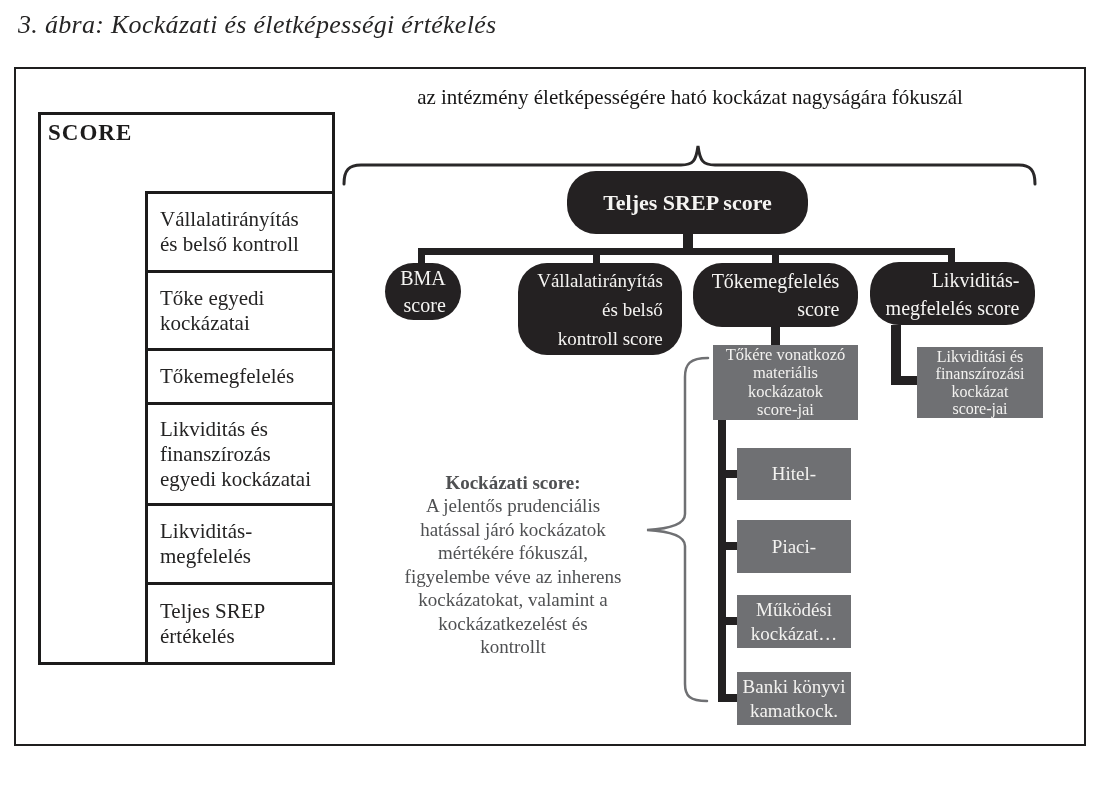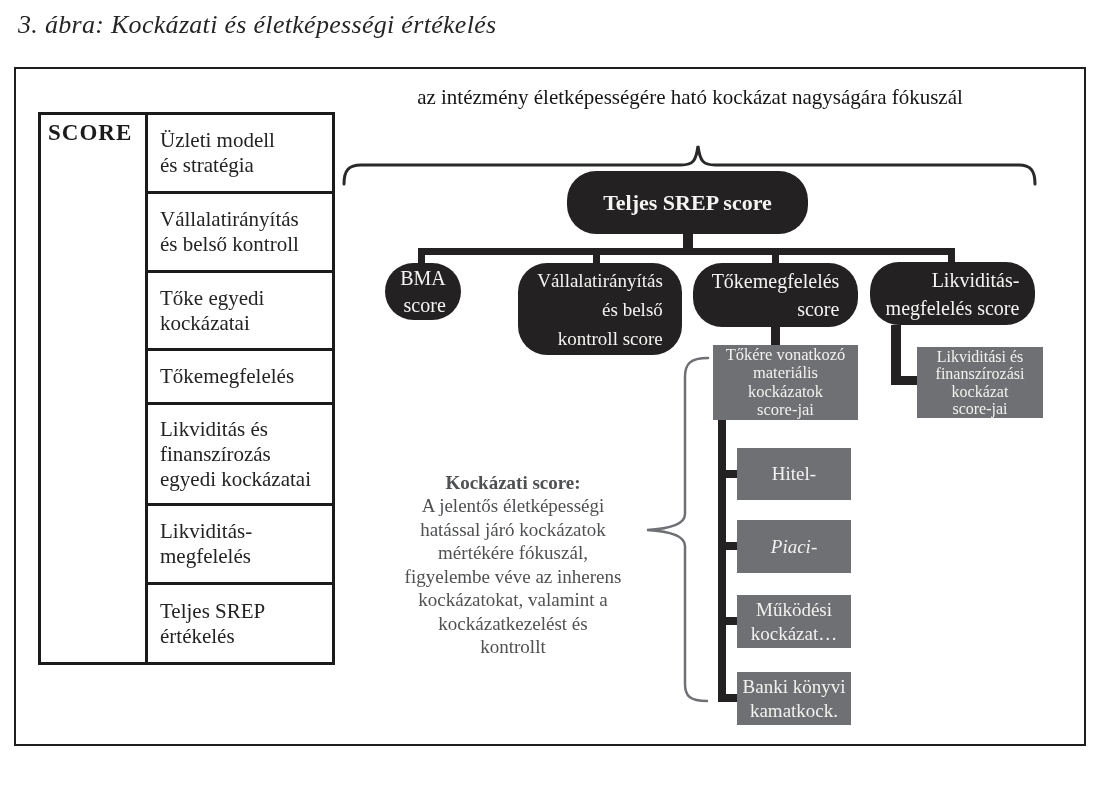--- a/index.html
+++ b/index.html
@@ -59,21 +59,21 @@
   
   .gray-box{
     position:absolute;background:var(--box-gray);color:#f3f2f0;
     display:flex;align-items:center;justify-content:center;text-align:center;
     white-space:pre-line;
   }
   .capital-risks{left:713px;top:345px;width:145px;height:75px;font-size:16.5px;line-height:18.5px;font-family:Liberation Serif, serif;}
   .liquidity-risks{left:917px;top:347px;width:126px;height:71px;font-size:16px;line-height:17.5px;}
   .risk-item{left:737px;width:114px;font-size:19px;line-height:24px;}
   .risk-0{top:448px;height:52px;}
-  .risk-1{top:520px;height:53px;font-style:italic;}
+  .risk-1{top:520px;height:53px;}
   .risk-2{top:595px;height:53px;}
   .risk-3{top:672px;height:53px;}
   
   .risk-score{
     position:absolute;left:358px;top:471px;width:310px;text-align:center;color:var(--risk-text-gray);
   }
   .risk-score-heading{font-weight:bold;font-size:19px;line-height:23px;}
   .risk-score-desc{font-size:19px;line-height:23.5px;white-space:pre-line;}
   svg.overlay{position:absolute;left:0;top:0;pointer-events:none;}
 </style>
@@ -81,22 +81,20 @@
 <body>
 
 <div class="page">
 
   <div class="fig-title">3. ábra: Kockázati és életképességi értékelés</div>
 
   <div class="frame"></div>
 
   <div class="score-panel"></div>
   <div class="score-label">SCORE</div>
-  <div class="score-cell" style="top:112px;height:82px;">Üzleti modell
-és stratégia</div>
   <div class="score-cell" style="top:191px;height:82px;">Vállalatirányítás
 és belső kontroll</div>
   <div class="score-cell" style="top:270px;height:81px;">Tőke egyedi
 kockázatai</div>
   <div class="score-cell" style="top:348px;height:57px;">Tőkemegfelelés</div>
   <div class="score-cell" style="top:402px;height:104px;">Likviditás és
 finanszírozás
 egyedi kockázatai</div>
   <div class="score-cell" style="top:503px;height:82px;">Likviditás-
 megfelelés</div>
@@ -149,21 +147,21 @@
 score-jai</div>
   <div class="gray-box risk-item risk-0">Hitel-</div>
   <div class="gray-box risk-item risk-1">Piaci-</div>
   <div class="gray-box risk-item risk-2">Működési
 kockázat…</div>
   <div class="gray-box risk-item risk-3">Banki könyvi
 kamatkock.</div>
 
   <div class="risk-score">
     <div class="risk-score-heading">Kockázati score:</div>
-    <div class="risk-score-desc">A jelentős életképességi
+    <div class="risk-score-desc">A jelentős prudenciális
 hatással járó kockázatok
 mértékére fókuszál,
 figyelembe véve az inherens
 kockázatokat, valamint a
 kockázatkezelést és
 kontrollt</div>
   </div>
 
 
 </div>

